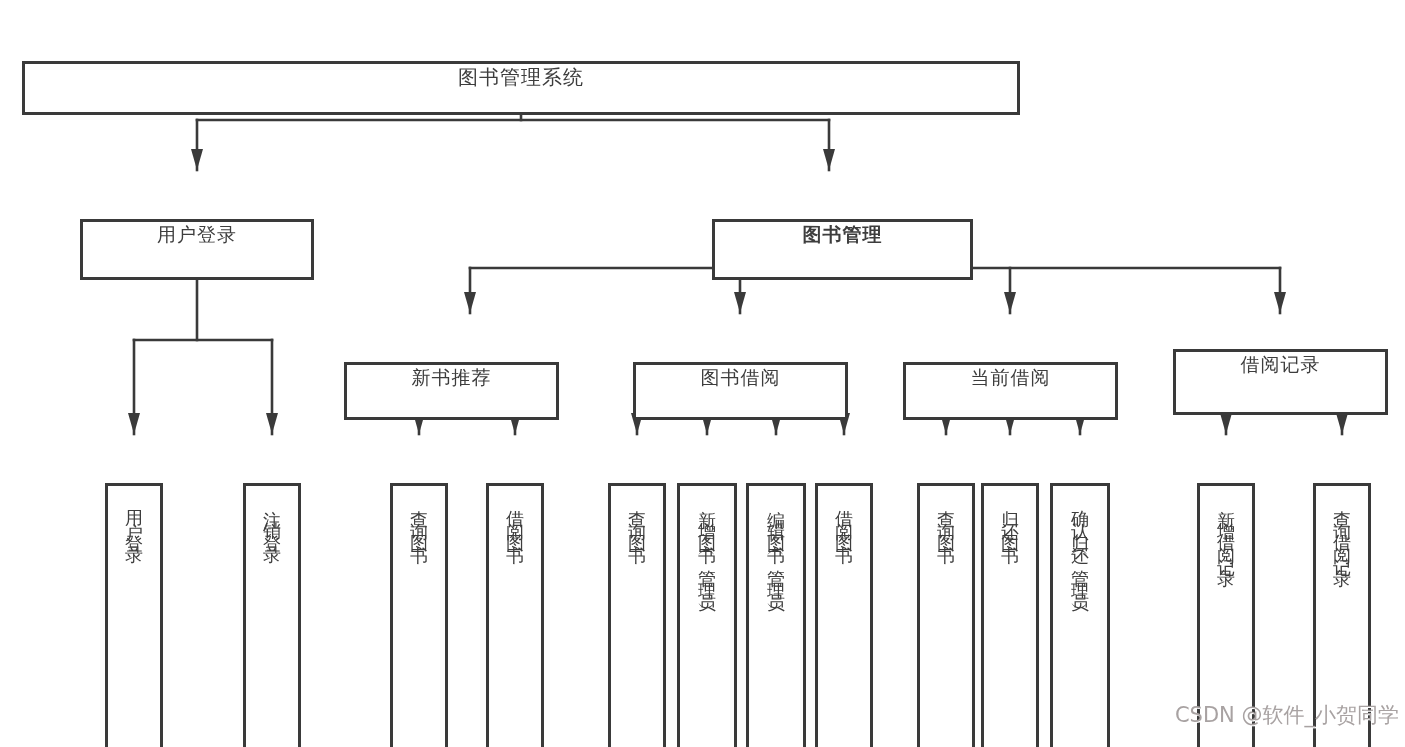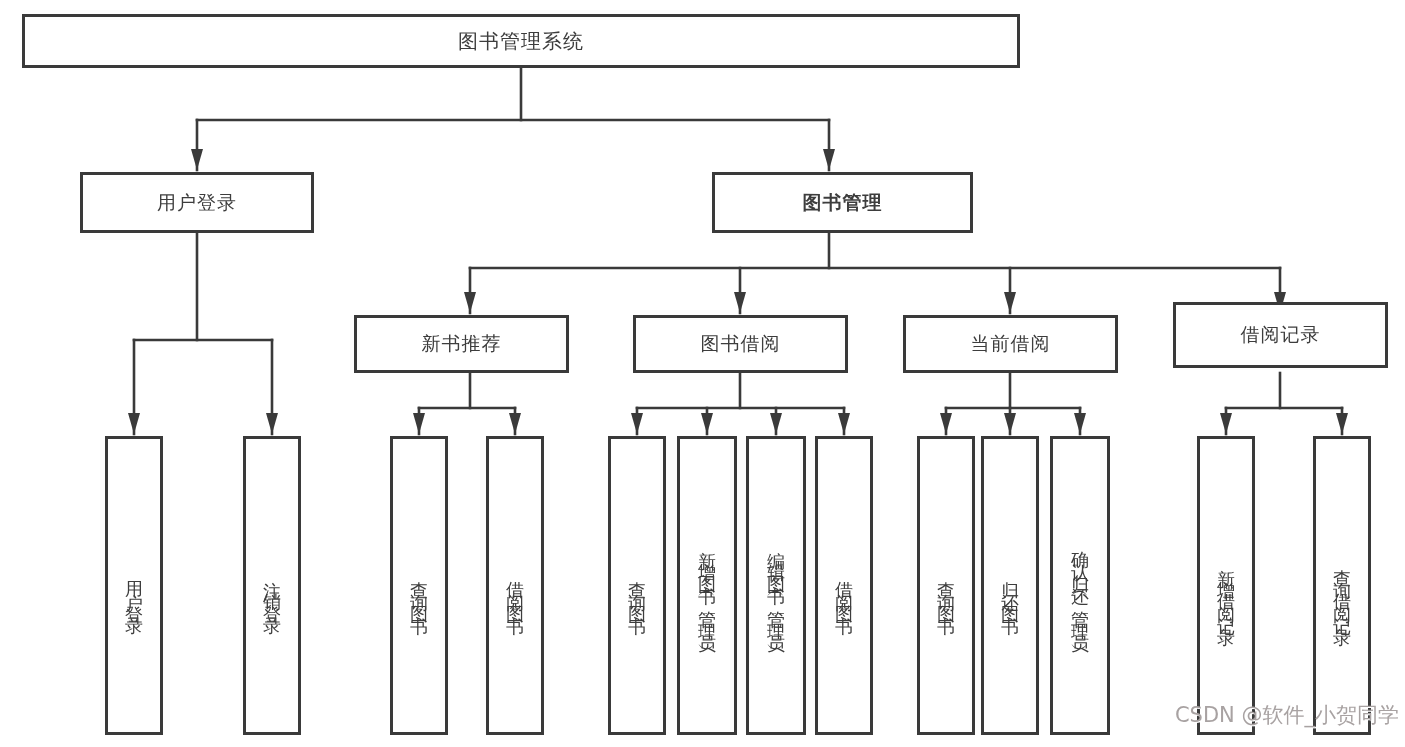--- a/index.html
+++ b/index.html
@@ -20,22 +20,23 @@
   }
   .stage { position: absolute; inset: 0; width: 1405px; height: 747px; }
   svg.wires { position: absolute; left: 0; top: 0; pointer-events: none; }
   .wire { stroke: var(--line); stroke-width: 2.6; fill: none; stroke-linecap: square; }
   .arrowhead { fill: var(--line); }
   .node {
     position: absolute;
     background: var(--background);
     border: 3px solid var(--box-border);
     color: var(--text);
-    display: flex; align-items: center; justify-content: center;
+    display: flex; align-items: flex-start; justify-content: center;
     text-align: center;
+    margin-top: 47px;
   }
   .node.root  { font-size: 20px; letter-spacing: 1px; }
   .node.level { font-size: 19px; letter-spacing: 1px; }
   .node.leaf  { font-size: 18px; }
   .leaf .vtext {
     writing-mode: vertical-rl;
     text-orientation: mixed;
     letter-spacing: 12px;
     line-height: 1;
     padding-top: 10px; 
@@ -106,21 +107,21 @@
     <span>图书管理系统</span>
   </div>
 
   <div class="node level" style="left:80px; top:172px; width:234px; height:61px;">
     <span>用户登录</span>
   </div>
   <div class="node level" style="left:712px; top:172px; width:261px; height:61px;font-weight:bold;">
     <span>图书管理</span>
   </div>
 
-  <div class="node level" style="left:354px; top:315px; width:215px; height:58px;">
+  <div class="node level" style="left:344px; top:315px; width:215px; height:58px;">
     <span>新书推荐</span>
   </div>
   <div class="node level" style="left:903px; top:315px; width:215px; height:58px;">
     <span>当前借阅</span>
   </div>
   <div class="node level" style="left:633px; top:315px; width:215px; height:58px;">
     <span>图书借阅</span>
   </div>
   <div class="node level" style="left:1173px; top:302px; width:215px; height:66px;">
     <span>借阅记录</span>

